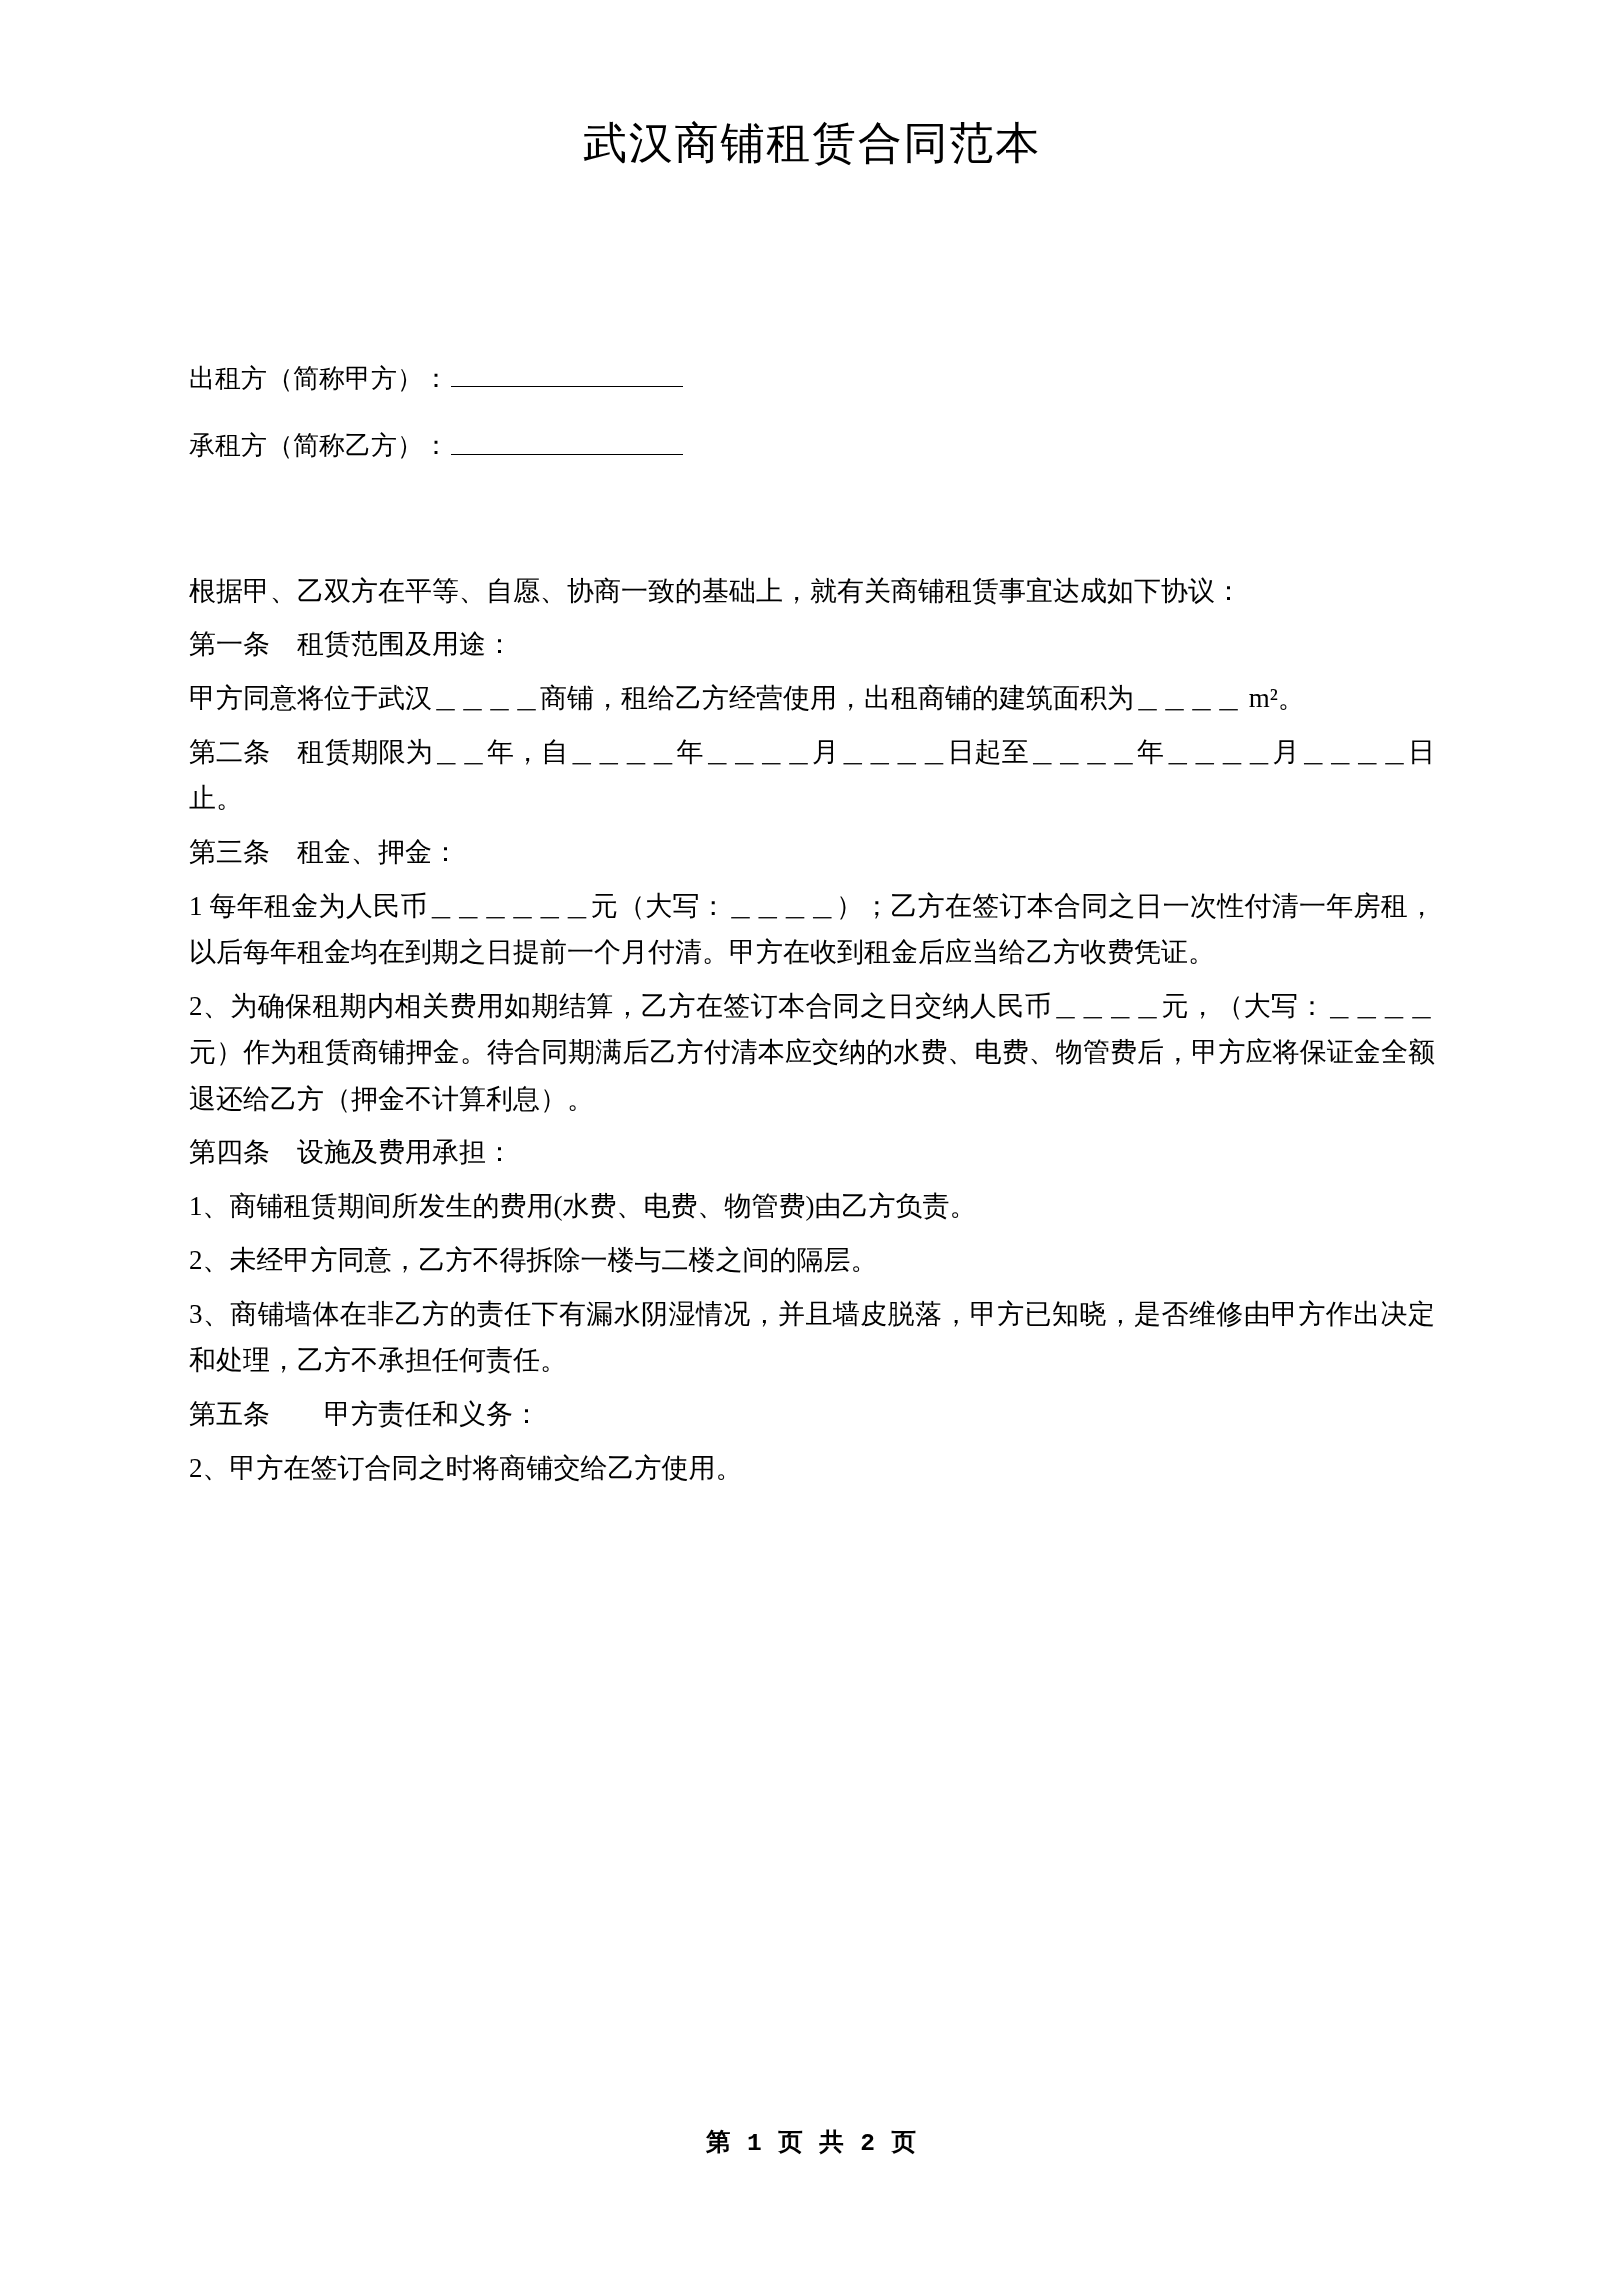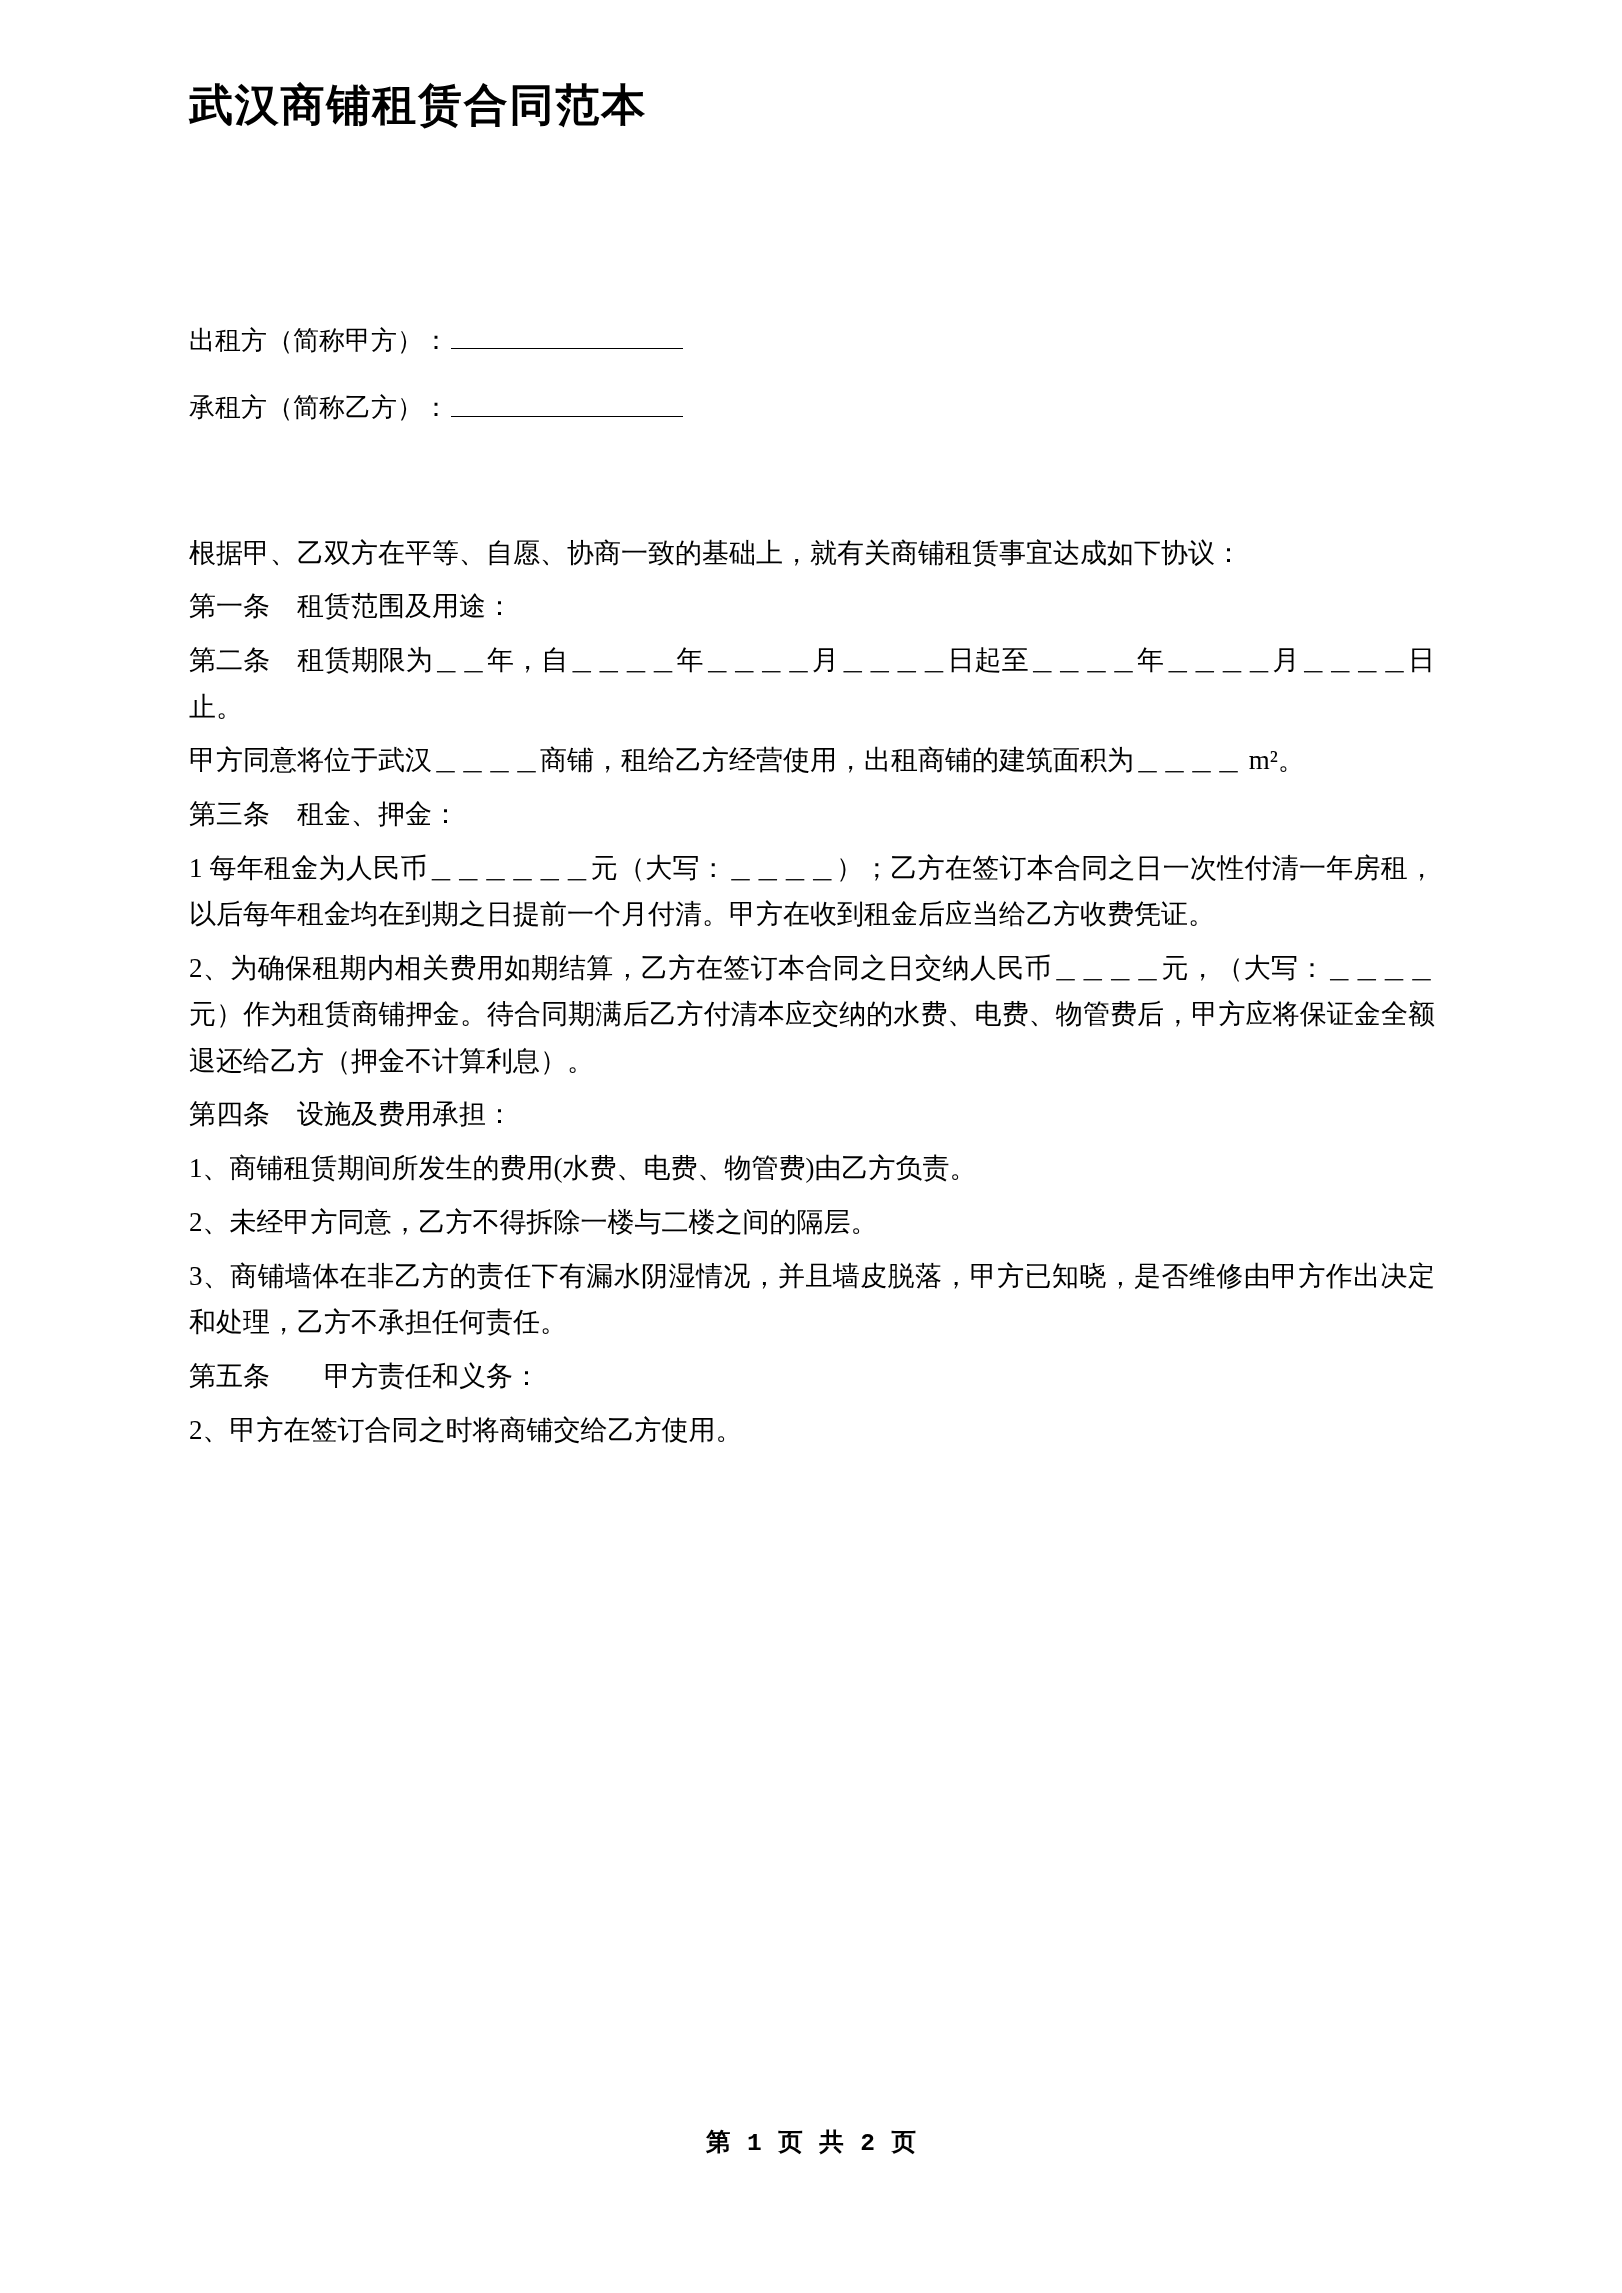--- a/index.html
+++ b/index.html
@@ -21,25 +21,25 @@
     padding: 0;
     overflow: hidden;
   }
   .content {
     position: absolute;
     left: 189px;
     top: 0;
     width: 1246px;
   }
   .doc-title {
-    text-align: left;
+    text-align: center;
     font-size: 44px;
-    font-weight: bold;
+    font-weight: normal;
     letter-spacing: 1.8px;
-    margin-top: 76px;
+    margin-top: 114px;
     margin-bottom: 0;
     font-family: "DejaVu Sans", "Liberation Sans", sans-serif;
   }
   .party-block {
     margin-top: 186px;
   }
   .party-line {
     font-size: 26px;
     line-height: 1.0;
     margin-bottom: 34px;
@@ -89,22 +89,22 @@
         <span>出租方（简称甲方）：</span><span class="blank b-party"></span>
       </div>
       <div class="party-line">
         <span>承租方（简称乙方）：</span><span class="blank b-party"></span>
       </div>
     </div>
 
     <div class="body-block">
       <p class="para">根据甲、乙双方在平等、自愿、协商一致的基础上，就有关商铺租赁事宜达成如下协议：</p>
       <p class="para">第一条　租赁范围及用途：</p>
+      <p class="para">甲方同意将位于武汉＿＿＿＿商铺，租给乙方经营使用，出租商铺的建筑面积为＿＿＿＿ m²。</p>
       <p class="para">第二条　租赁期限为＿＿年，自＿＿＿＿年＿＿＿＿月＿＿＿＿日起至＿＿＿＿年＿＿＿＿月＿＿＿＿日止。</p>
-      <p class="para">甲方同意将位于武汉＿＿＿＿商铺，租给乙方经营使用，出租商铺的建筑面积为＿＿＿＿ m²。</p>
       <p class="para">第三条　租金、押金：</p>
       <p class="para">1 每年租金为人民币＿＿＿＿＿＿元（大写：＿＿＿＿）；乙方在签订本合同之日一次性付清一年房租，以后每年租金均在到期之日提前一个月付清。甲方在收到租金后应当给乙方收费凭证。</p>
       <p class="para">2、为确保租期内相关费用如期结算，乙方在签订本合同之日交纳人民币＿＿＿＿元，（大写：＿＿＿＿元）作为租赁商铺押金。待合同期满后乙方付清本应交纳的水费、电费、物管费后，甲方应将保证金全额退还给乙方（押金不计算利息）。</p>
       <p class="para">第四条　设施及费用承担：</p>
       <p class="para">1、商铺租赁期间所发生的费用(水费、电费、物管费)由乙方负责。</p>
       <p class="para">2、未经甲方同意，乙方不得拆除一楼与二楼之间的隔层。</p>
       <p class="para">3、商铺墙体在非乙方的责任下有漏水阴湿情况，并且墙皮脱落，甲方已知晓，是否维修由甲方作出决定和处理，乙方不承担任何责任。</p>
       <p class="para">第五条　　甲方责任和义务：</p>
       <p class="para">2、甲方在签订合同之时将商铺交给乙方使用。</p>
     </div>

